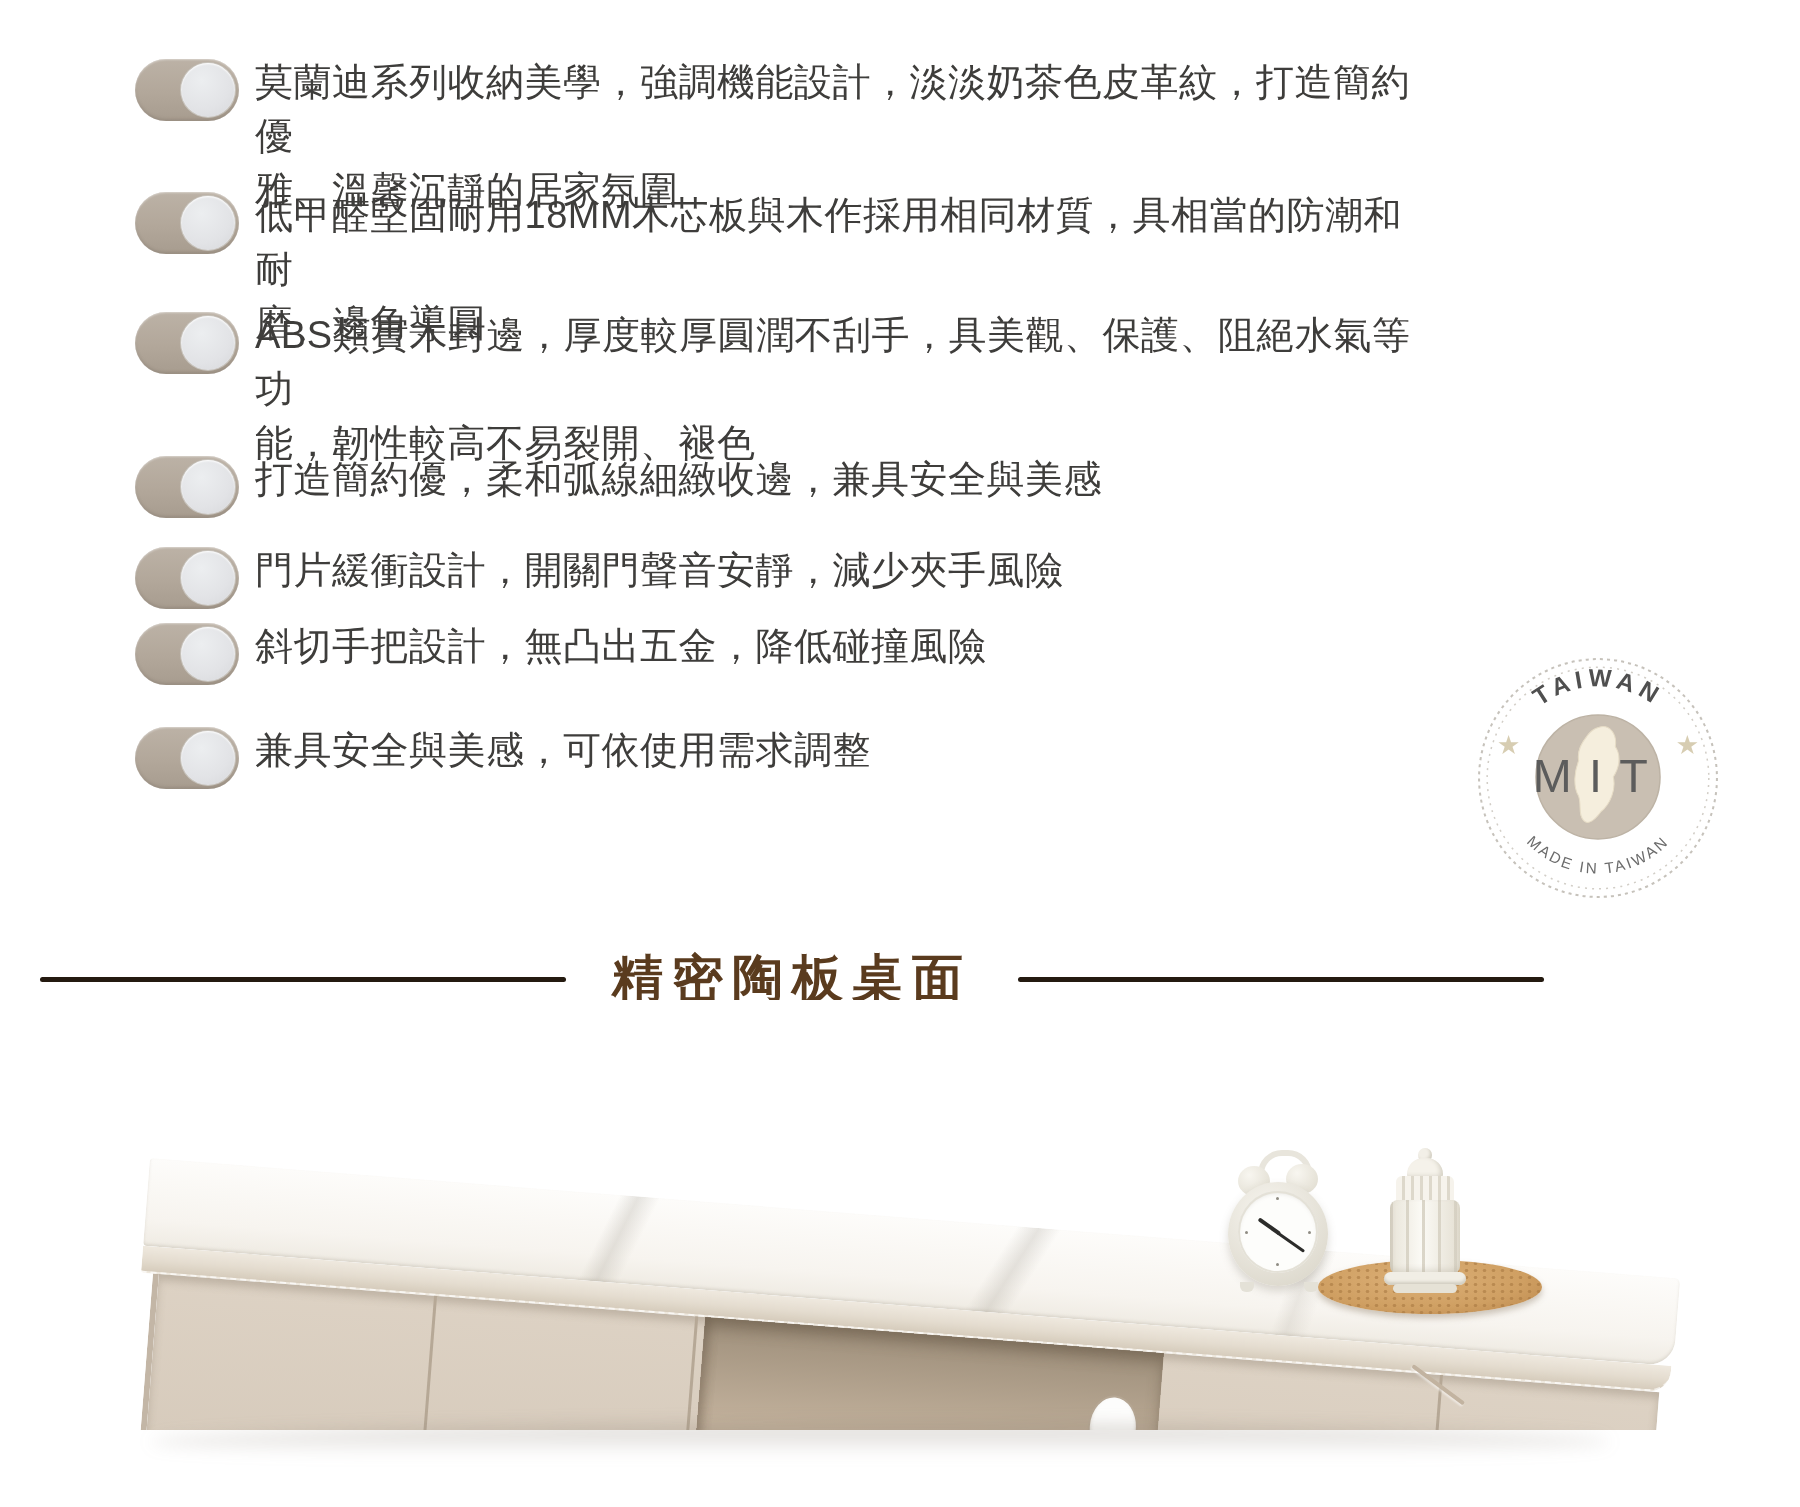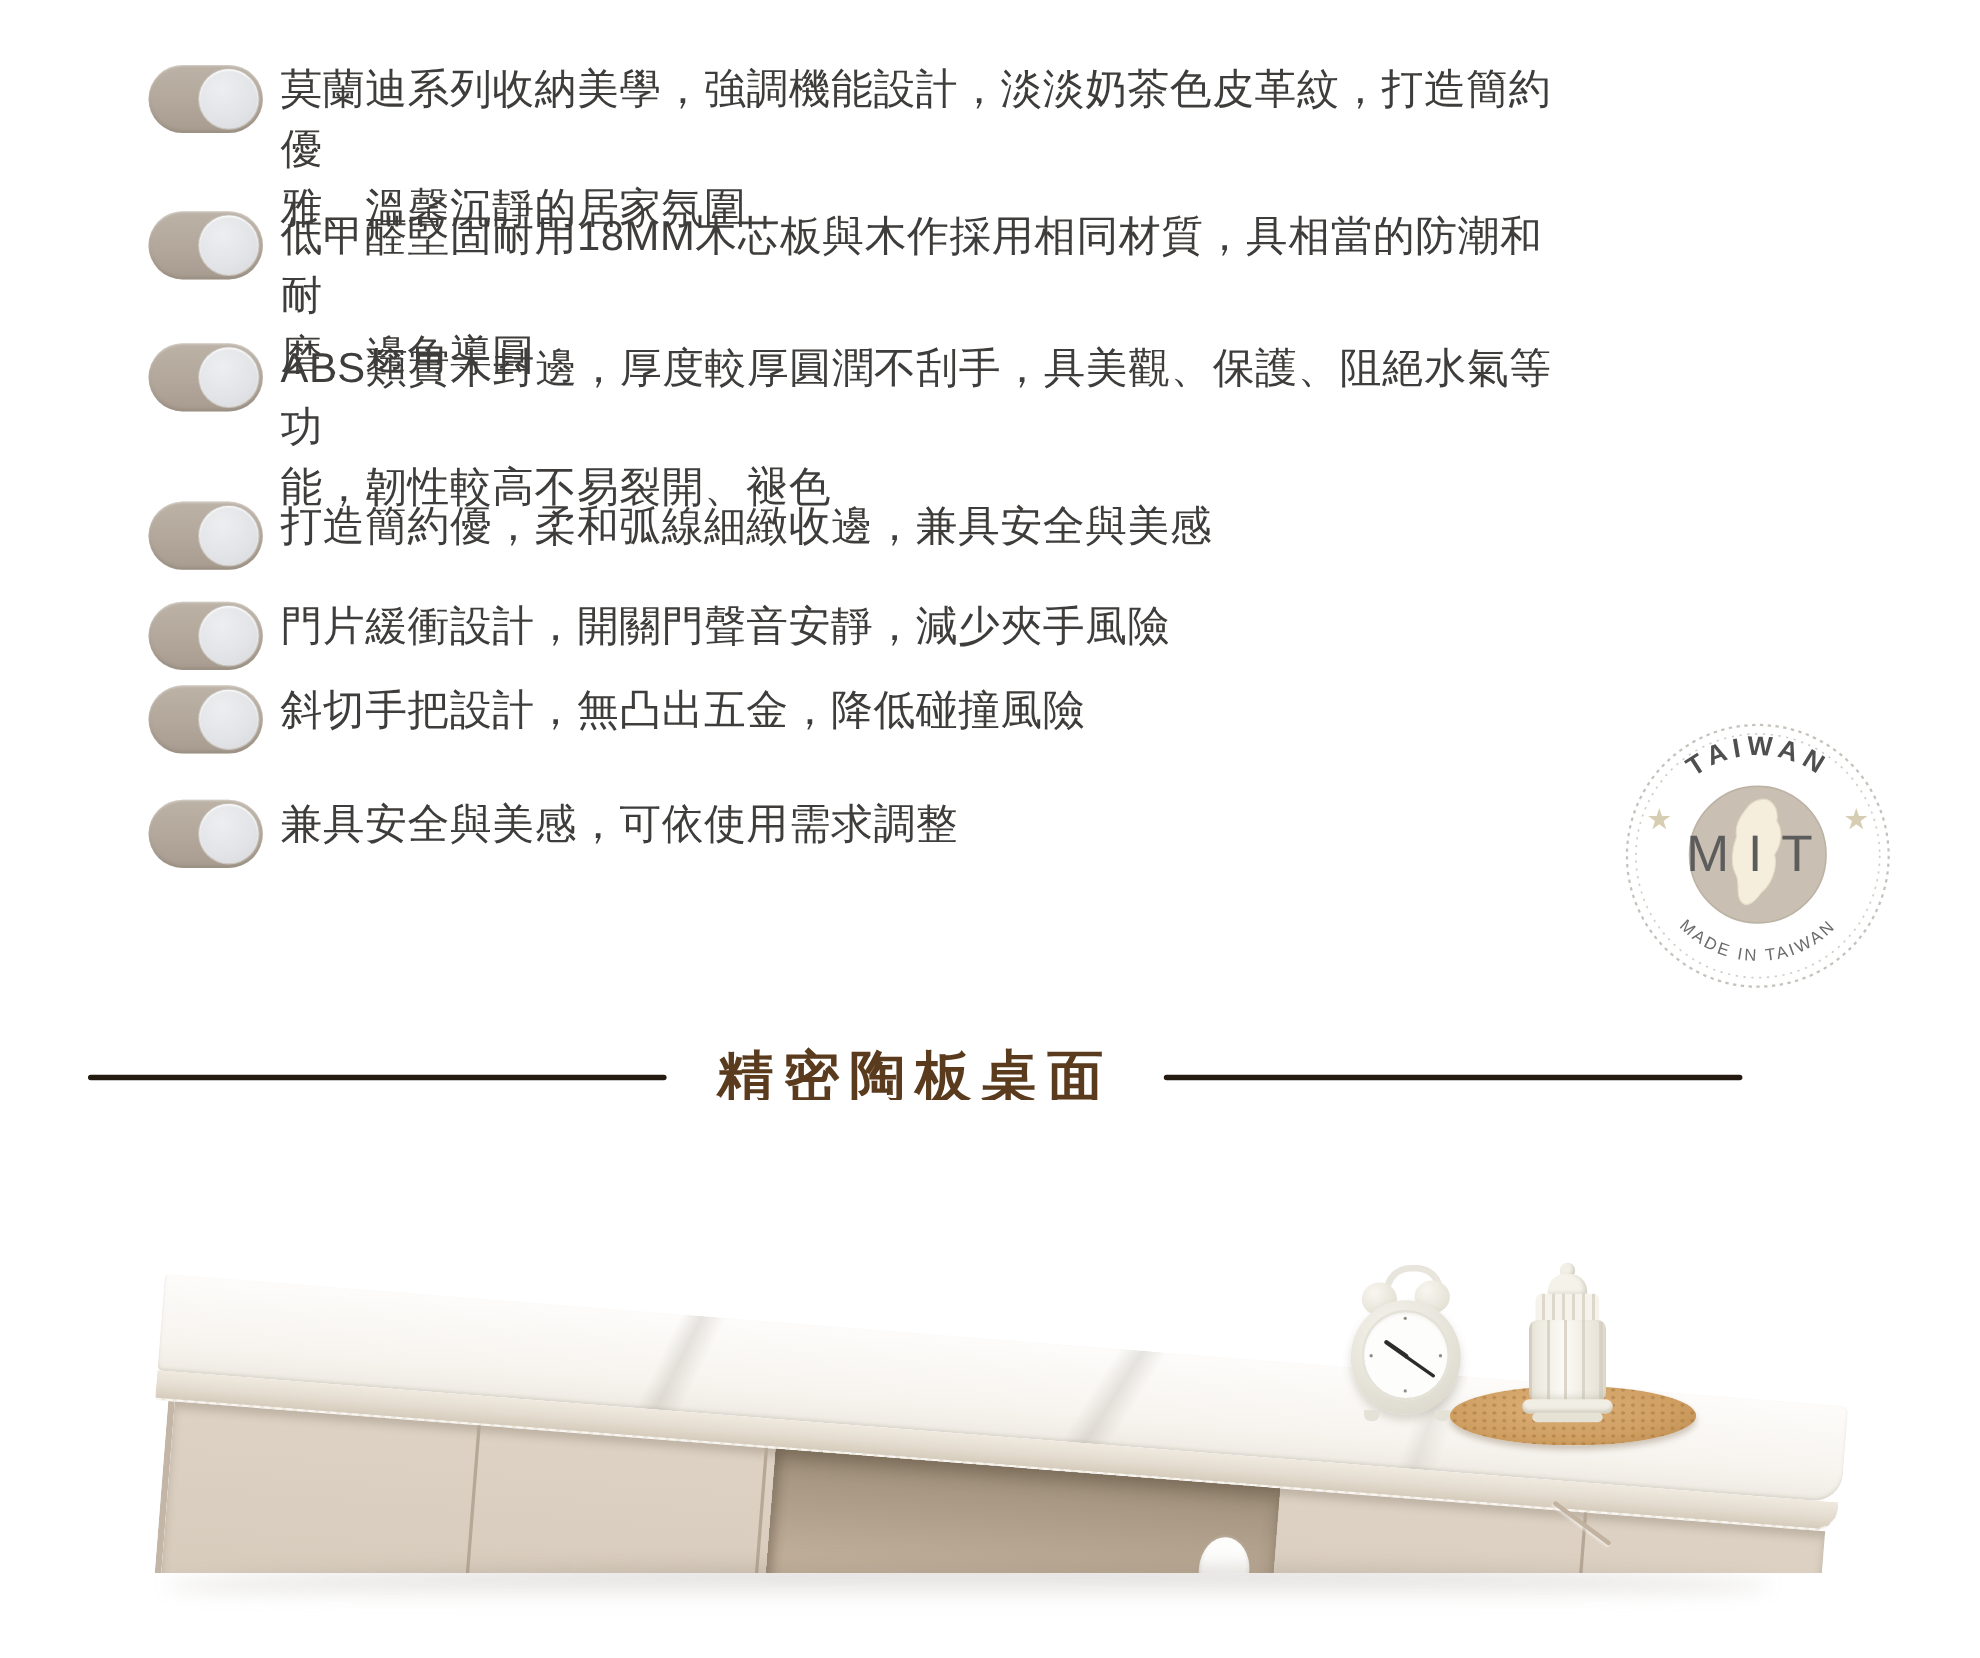--- a/index.html
+++ b/index.html
@@ -22,21 +22,21 @@
   }
   .feature-text{
     margin:0;width:1175px;font-size:38px;line-height:54px;color:#3e3d3b;
     letter-spacing:.5px;white-space:pre-line;
   }
   
   .mit-badge{position:absolute;left:1476px;top:656px;width:244px;height:244px;}
   
   .divider{
     position:absolute;left:0;top:942px;width:1584px;height:74px;
-    display:flex;align-items:center;justify-content:center;gap:46px;padding-left:40px;
+    display:flex;align-items:center;justify-content:center;gap:46px;
   }
   .divider-line{width:526px;height:5px;background:#241a10;border-radius:3px;}
   .divider-title{
     font-size:51px;color:#5a3b1e;letter-spacing:9px;font-weight:600;white-space:nowrap;
   }
   
   .photo{position:absolute;left:0;top:1000px;width:1800px;height:507px;background:#ffffff;}
   .photo-clip{position:absolute;left:0;top:0;width:1800px;height:430px;overflow:hidden;}
   .cab{position:absolute;left:150px;top:158px;width:1535px;height:420px;
        transform:rotate(4.5deg);transform-origin:0 0;}

